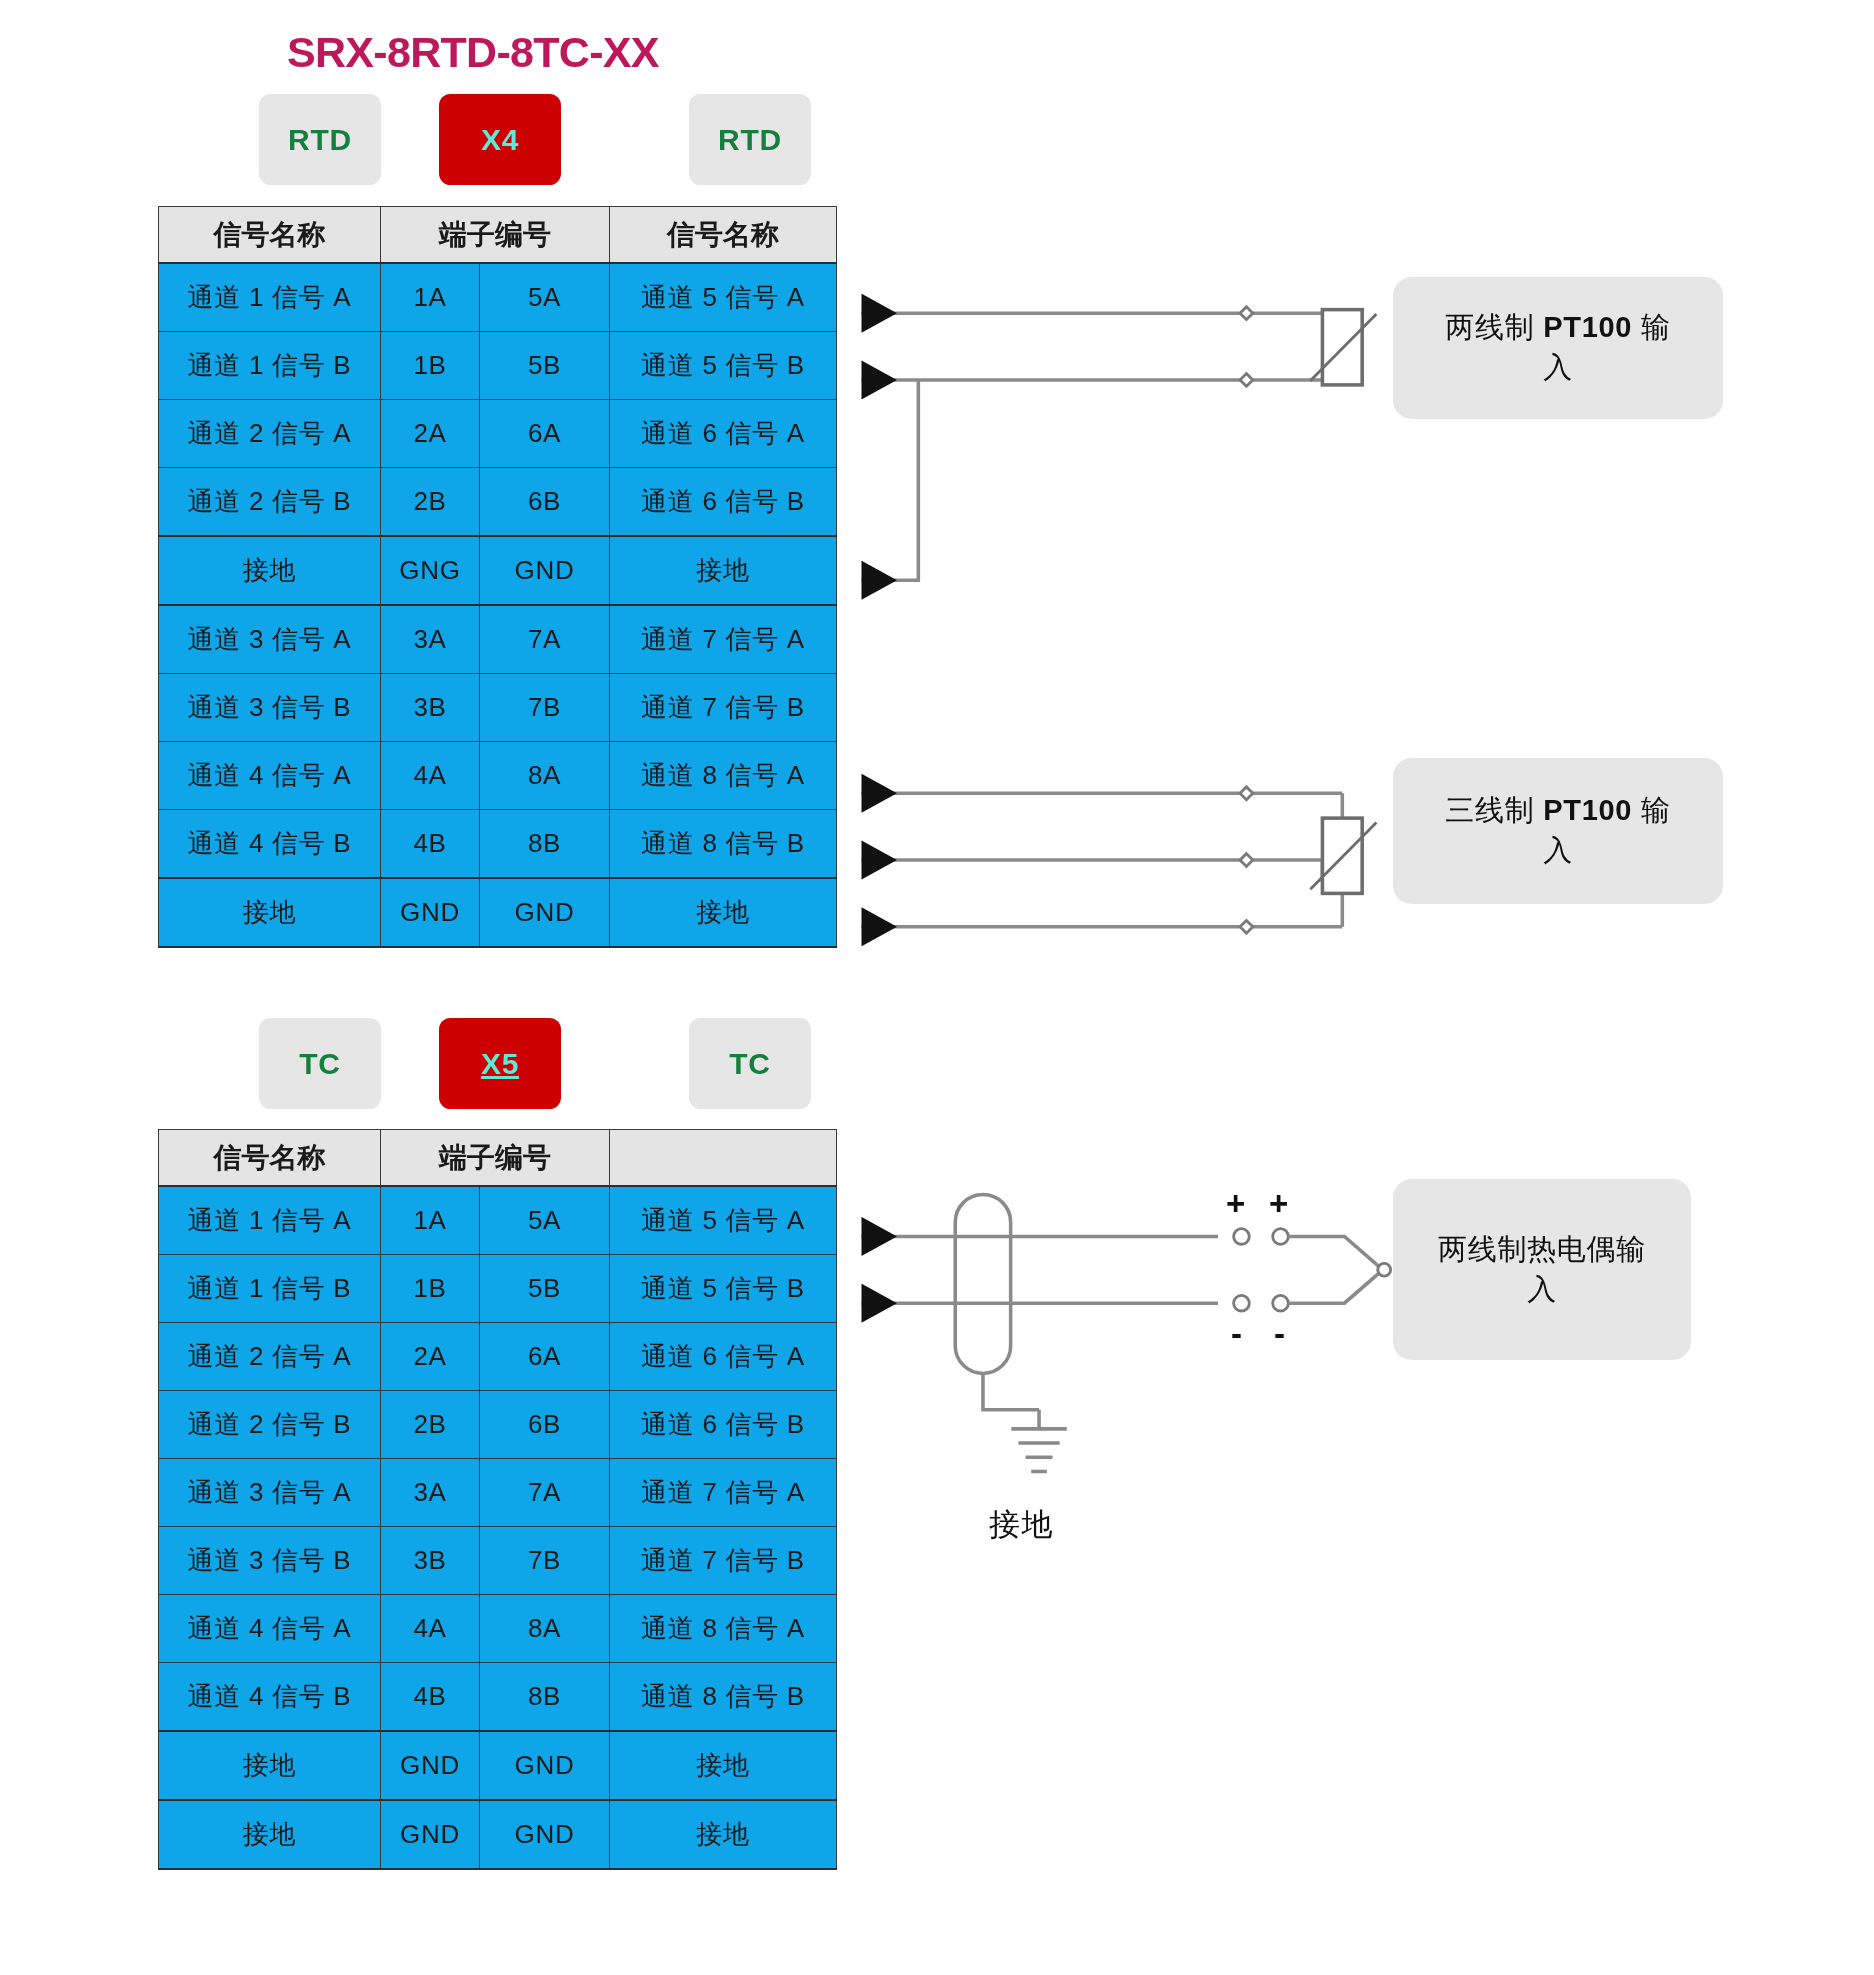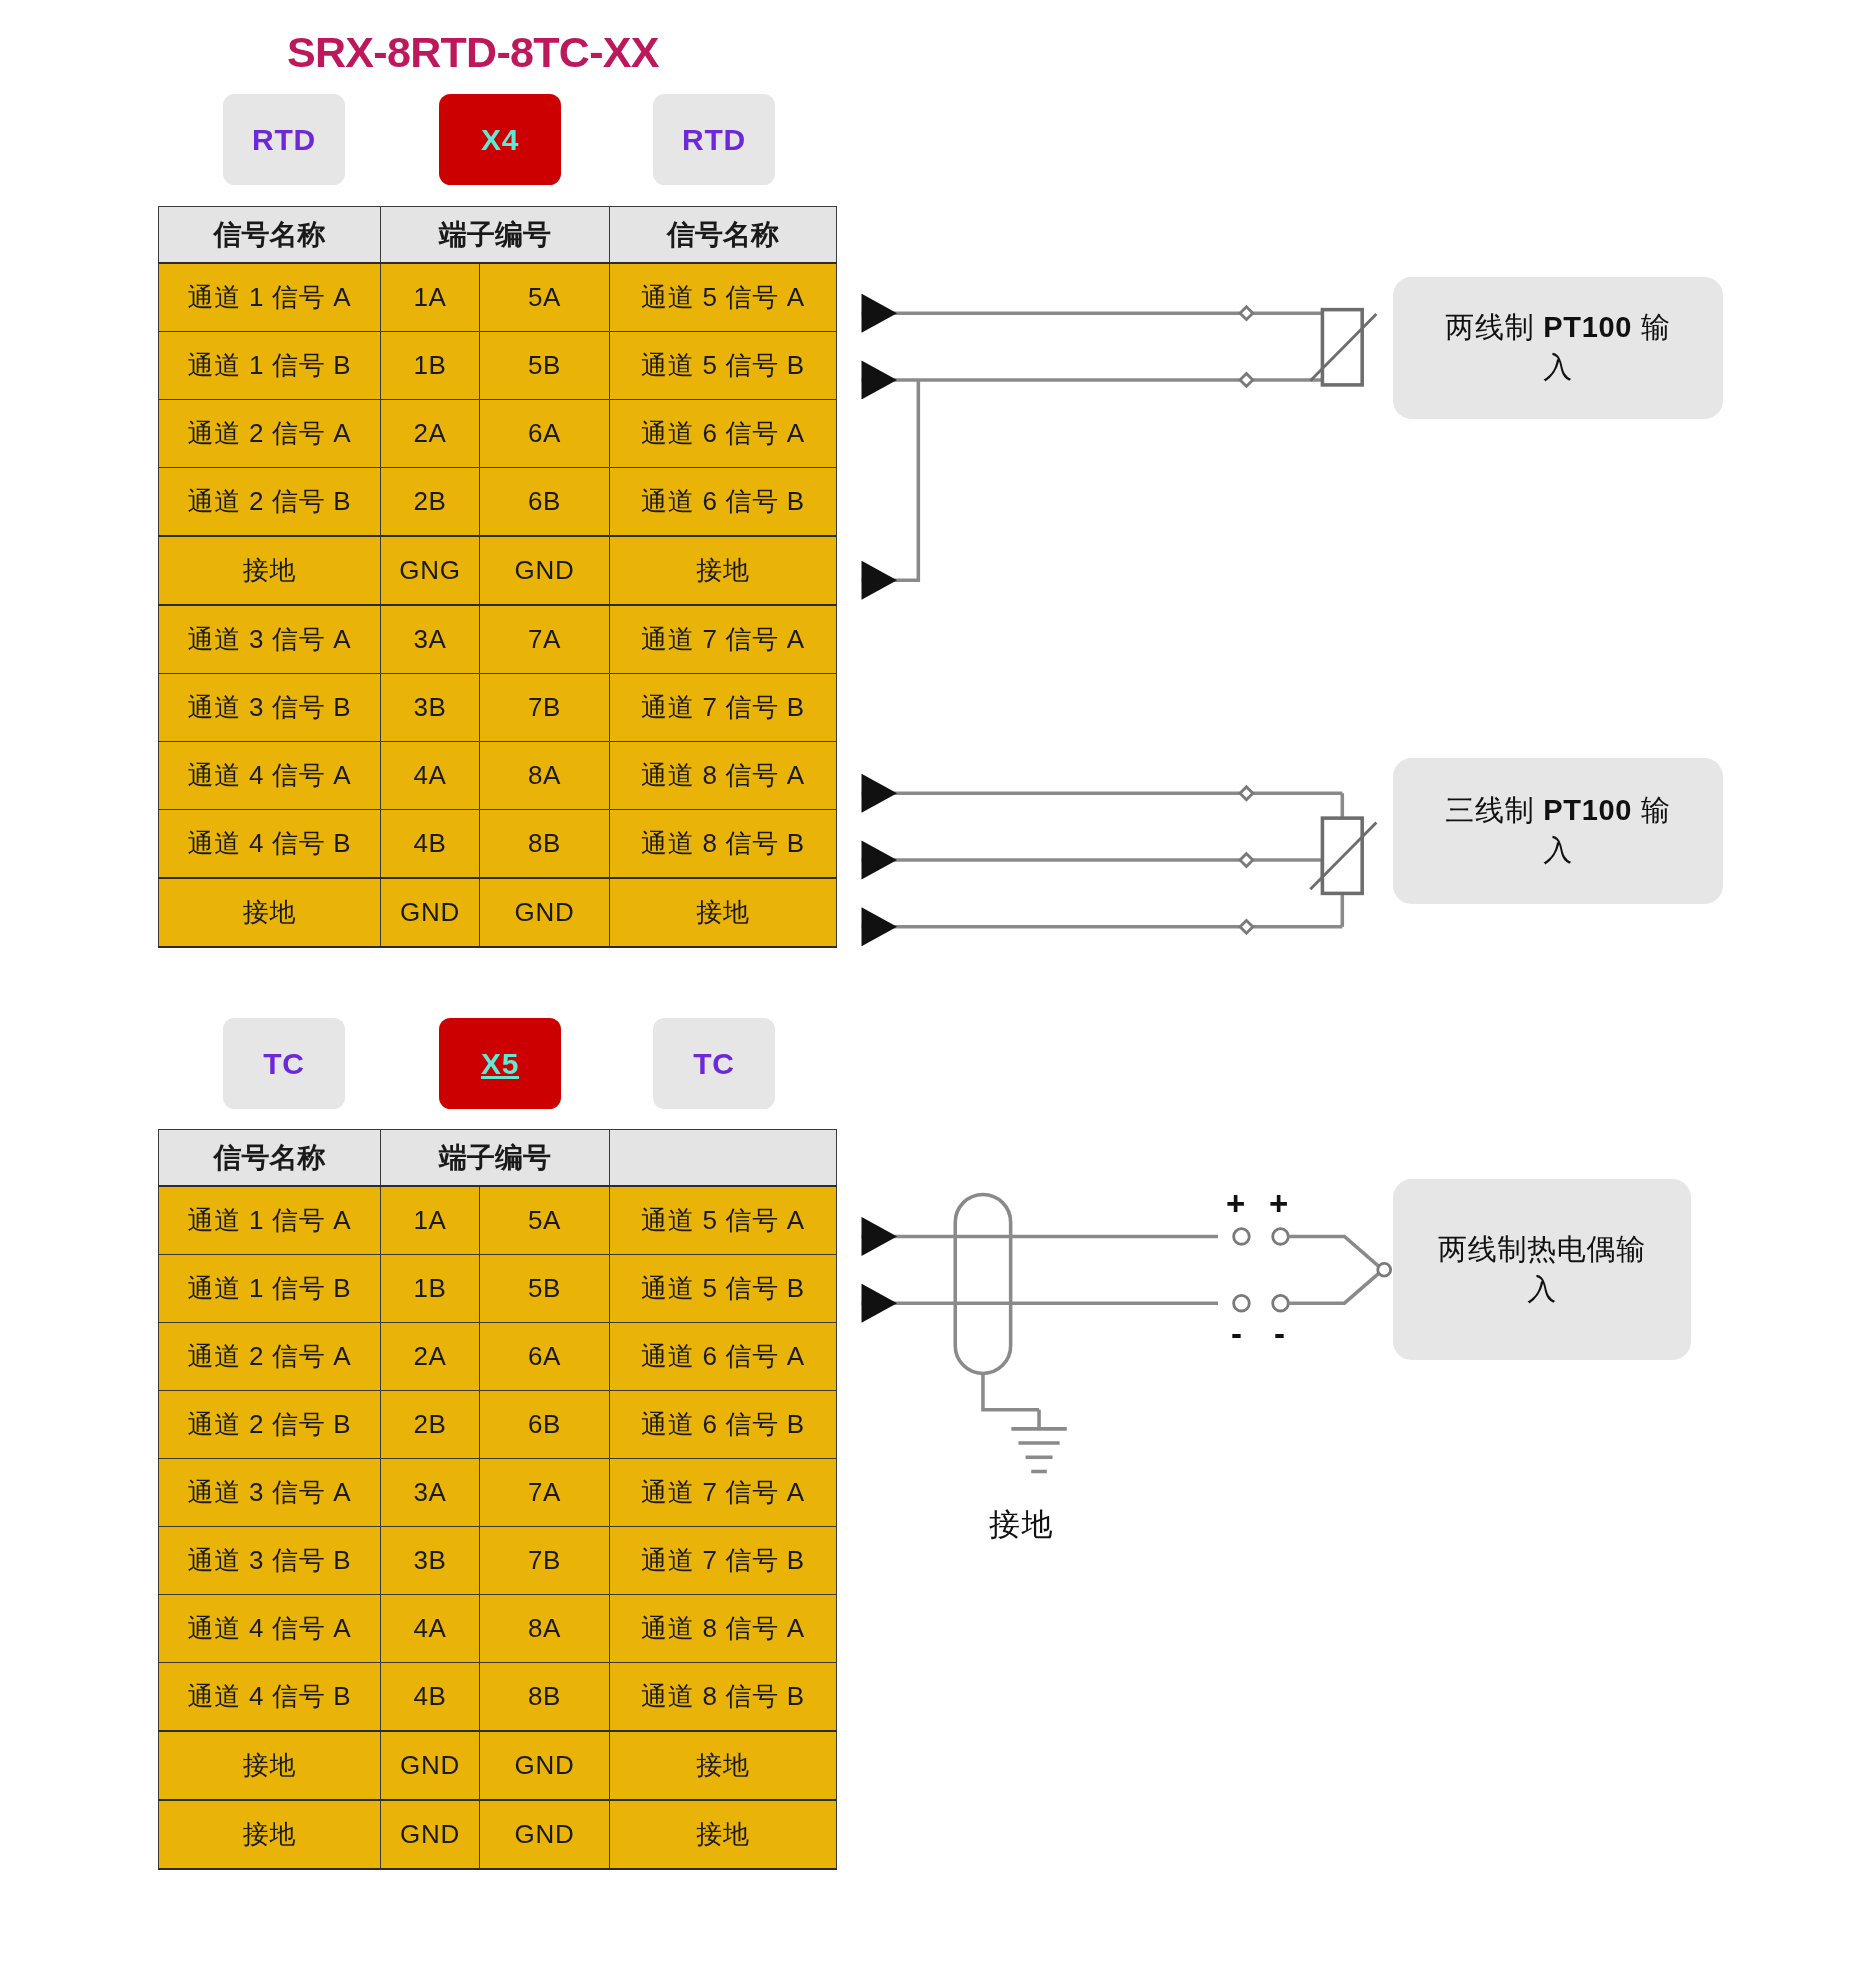--- a/index.html
+++ b/index.html
@@ -36,33 +36,34 @@
     border-radius: 11.4px;
     display: flex;
     align-items: center;
     justify-content: center;
     font-size: 30px;
     font-weight: bold;
     letter-spacing: 0.7px;
   }
   .chip.grey {
     background: #e6e6e6;
-    color: #6d28d9;
+    color: #15803d;
+    margin-left: 36px;
   }
   .chip.red {
     background: #CC0000;
     color: #5eead4;
   }
 
   
   .term-table {
     position: absolute;
     border-collapse: collapse;
     table-layout: fixed;
-    background: #eab308;
+    background: #0ea5e9;
   }
   .term-table td, .term-table th {
     border: 1.4px solid #3a3a3a;
     text-align: center;
     vertical-align: middle;
     font-weight: normal;
     padding: 0;
   }
   .term-table thead th {
     background: #e4e4e4;

